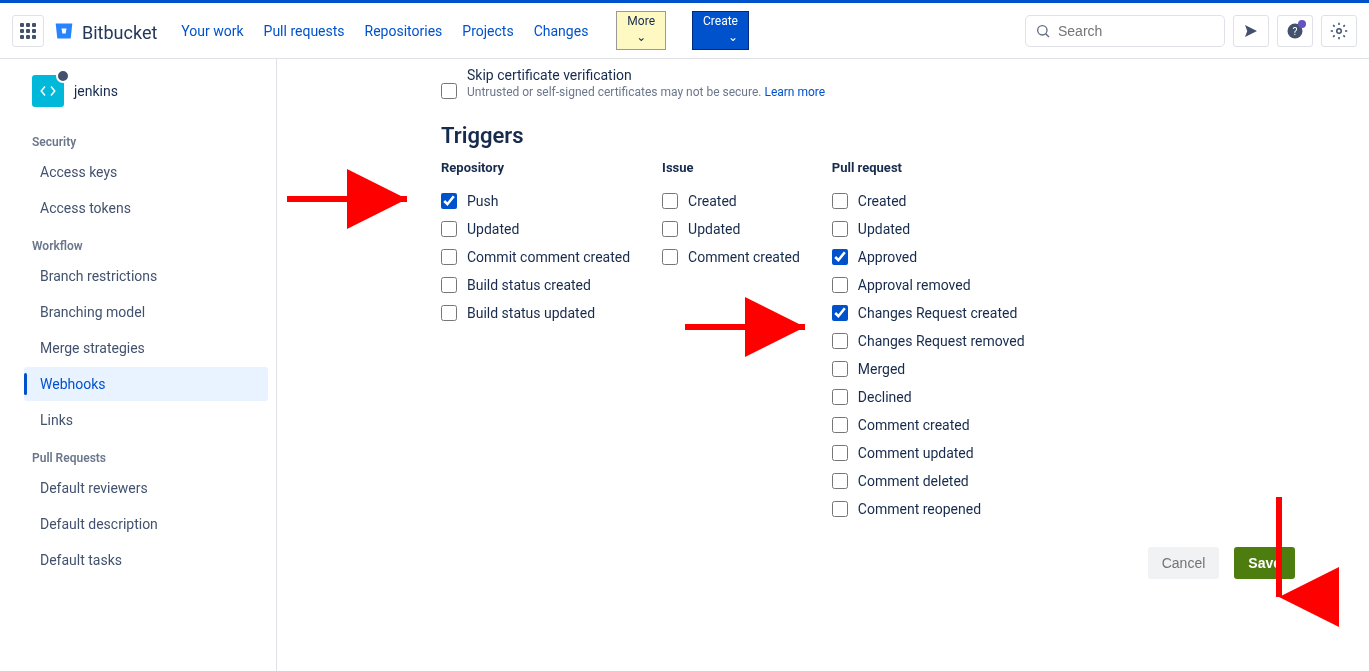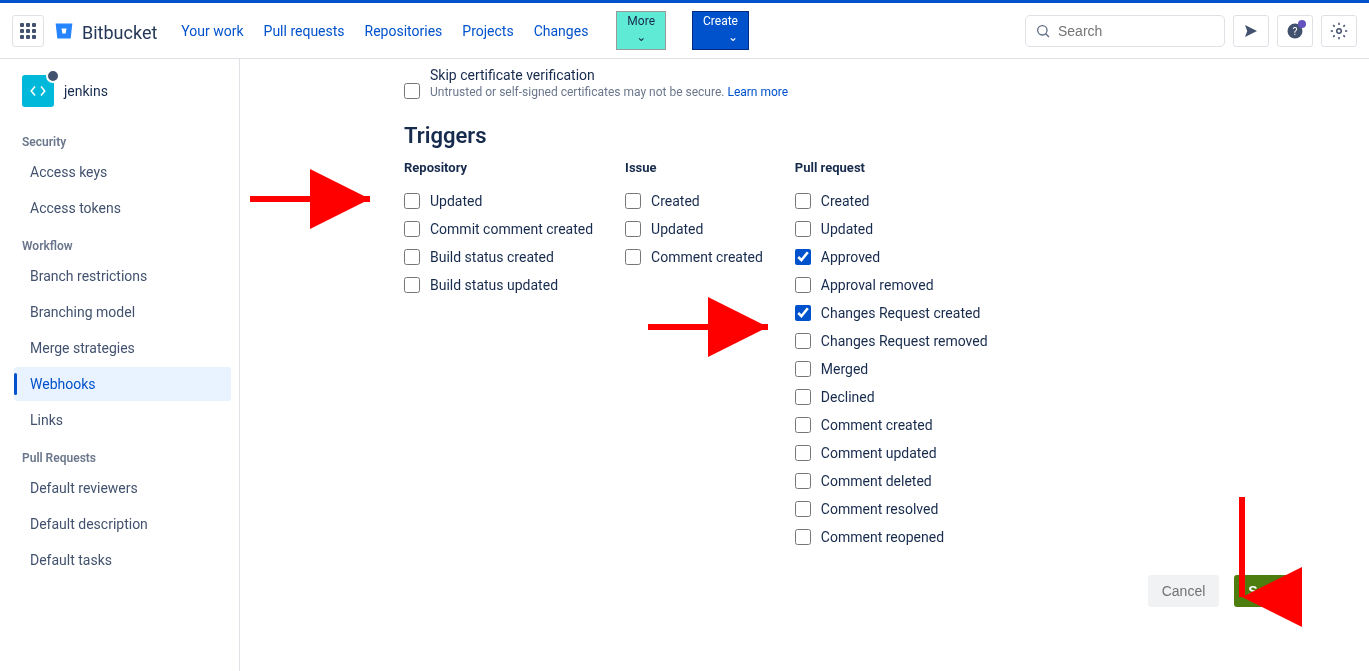--- a/index.html
+++ b/index.html
@@ -6,31 +6,31 @@
   body { font-family: -apple-system, BlinkMacSystemFont, "Segoe UI", Roboto, sans-serif; font-size: 14px; color: #172b4d; background: #fff; }
   .topbar-band { height: 3px; background: #0052cc; }
   .topbar { height: 56px; display: flex; align-items: center; padding: 0 12px; border-bottom: 1px solid #dfe1e6; }
   .apps-btn { width: 32px; height: 32px; border: 1px solid #dfe1e6; border-radius: 3px; display:flex; align-items:center; justify-content:center; margin-right:8px; cursor:pointer; }
   .apps-grid { display:grid; grid-template-columns: repeat(3, 4px); grid-template-rows: repeat(3,4px); gap:2px; }
   .apps-grid span { width:4px; height:4px; background:#42526e; border-radius:1px; }
   .logo { display:flex; align-items:flex-end; gap:6px; font-size:18px; font-weight:400; color:#253858; margin-right: 24px; }
   .logo-mark { width:24px; height:24px; display:flex; align-items:center; justify-content:center; }
   .nav-links { display:flex; gap:20px; align-items:center; }
   .nav-links a { color:#0052cc; text-decoration:none; font-size:14px; cursor:pointer; }
-  .dropdown-btn { border:1px solid #999; padding:2px 10px 4px; font-size:12px; background:#5eead4; display:flex; flex-direction:column; align-items:center; cursor:pointer; margin-left:8px; color:#172b4d; line-height:1.3; }
+  .dropdown-btn { border:1px solid #999; padding:2px 10px 4px; font-size:12px; background:#fef9c3; display:flex; flex-direction:column; align-items:center; cursor:pointer; margin-left:8px; color:#172b4d; line-height:1.3; }
   .create-btn { background:#0052cc; color:#fff; border:1px solid #002b80; padding:2px 10px 4px; font-size:12px; display:flex; flex-direction:column; align-items:flex-end; cursor:pointer; margin-left:6px; line-height:1.3; }
   .spacer { flex:1; }
   .search-box { position:relative; width: 200px; }
   .search-box input { width:100%; height:32px; padding: 0 10px 0 32px; border:1px solid #dfe1e6; border-radius:5px; font-size:14px; }
   .search-box .sicon { position:absolute; left:10px; top:8px; color:#5e6c84; }
   .icon-btn { width:36px; height:32px; border:1px solid #dfe1e6; border-radius:3px; display:flex; align-items:center; justify-content:center; margin-left:8px; cursor:pointer; position:relative; }
   .icon-btn .dot { position:absolute; top:4px; right:6px; width:8px; height:8px; border-radius:50%; background:#6554c0; }
   
   .body { display:flex; height: calc(671px - 59px); }
-  .sidebar { width: 240px; border-right: 1px solid #dfe1e6; padding: 16px 0 0 6px; overflow-y:auto; }
+  .sidebar { width: 277px; border-right: 1px solid #dfe1e6; padding: 16px 0 0 16px; overflow-y:auto; }
   .proj { display:flex; align-items:center; gap:10px; padding: 0 16px 16px; }
   .proj-icon { width:32px; height:32px; background:#00b8d9; border-radius:3px; display:flex; align-items:center; justify-content:center; color:#fff; position:relative; }
   .proj-icon .mini { position:absolute; top:-6px; right:-6px; width:14px; height:14px; background:#42526e; border-radius:50%; border:2px solid #fff; }
   .proj-name { font-size:14px; color:#172b4d; }
   .side-section { padding: 12px 16px 4px; font-size:12px; font-weight:600; color:#6b778c; }
   .side-item { padding: 9px 16px; font-size:14px; color:#42526e; cursor:pointer; border-radius:3px; margin:2px 8px; }
   .side-item.active { background:#e9f2ff; color:#0052cc; position:relative; }
   .side-item.active::before { content:''; position:absolute; left:0; top:6px; bottom:6px; width:3px; background:#0052cc; border-radius:2px; }
   
   .main { flex:1; overflow-y:auto; padding: 0 24px 24px; position:relative; }
@@ -167,20 +167,24 @@
             <a href="#">Learn more</a>
           </div>
         </div>
       </div>
       <div class="triggers-h">Triggers</div>
       <div class="trigger-cols">
         <div class="trigger-col">
           <div class="col-title">Repository</div>
           <div id="col-repo">
               <div class="chk-row">
+                <input type="checkbox" checked="" style="">
+                <label>Push</label>
+              </div>
+              <div class="chk-row">
                 <input type="checkbox" style="">
                 <label>Updated</label>
               </div>
               <div class="chk-row">
                 <input type="checkbox" style="">
                 <label>Commit comment created</label>
               </div>
               <div class="chk-row">
                 <input type="checkbox" style="">
                 <label>Build status created</label>
@@ -247,24 +251,20 @@
                 <input type="checkbox" style="">
                 <label>Comment created</label>
               </div>
               <div class="chk-row">
                 <input type="checkbox" style="">
                 <label>Comment updated</label>
               </div>
               <div class="chk-row">
                 <input type="checkbox" style="">
                 <label>Comment deleted</label>
-              </div>
-              <div class="chk-row">
-                <input type="checkbox" style="">
-                <label>Comment resolved</label>
               </div>
               <div class="chk-row">
                 <input type="checkbox" style="">
                 <label>Comment reopened</label>
               </div>
             </div>
         </div>
       </div>
     </div>
     <div class="footer-btns">

